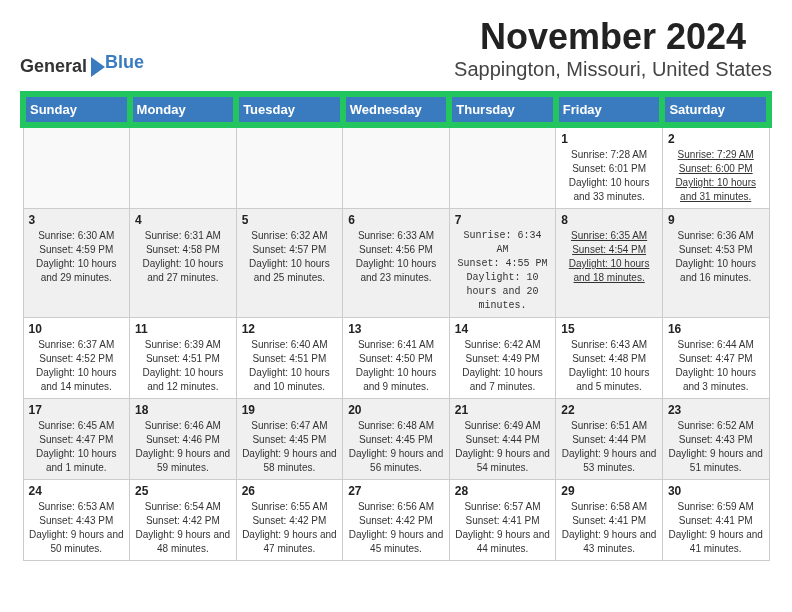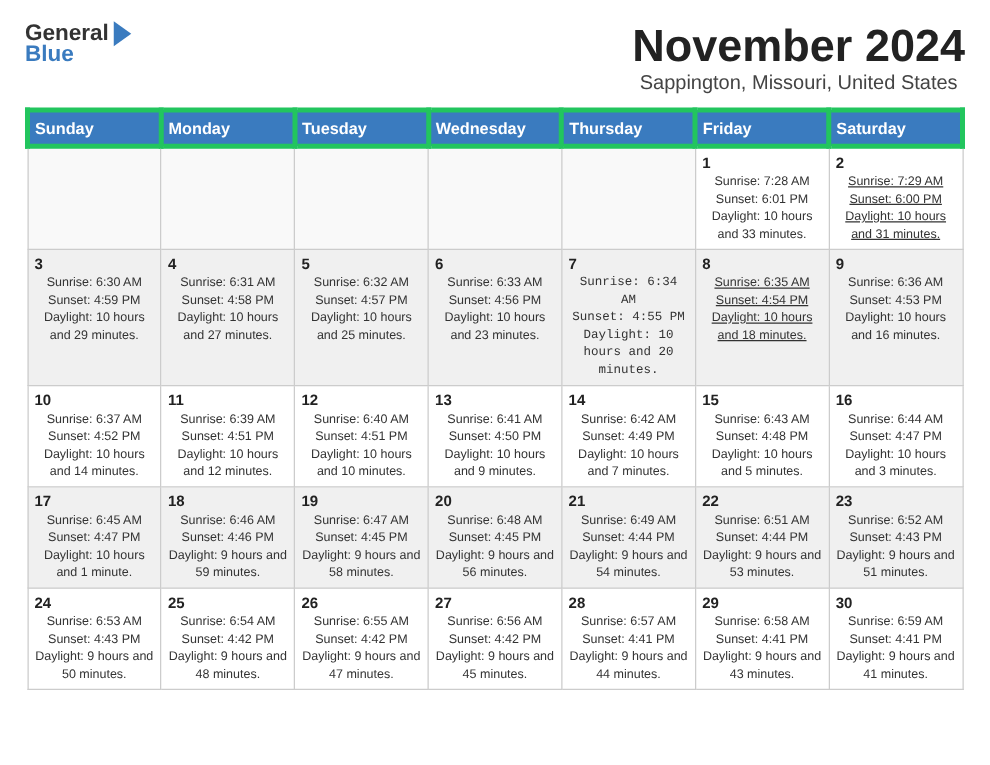--- a/index.html
+++ b/index.html
@@ -11,22 +11,22 @@
       padding: 16px 20px;
     }
     .header {
       display: flex;
       align-items: flex-start;
       justify-content: space-between;
       margin-bottom: 10px;
     }
     .logo {
       display: flex;
-      flex-direction: column;
       align-items: flex-start;
+      margin-top: 40px;
     }
     .logo-top {
       display: flex;
       align-items: center;
     }
     .logo-general {
       font-size: 18px;
       font-weight: bold;
       color: #333;
     }
@@ -46,36 +46,36 @@
     }
     .title-block {
       text-align: center;
     }
     .month-title {
       font-size: 36px;
       font-weight: bold;
       color: #222;
     }
     .location-title {
-      font-size: 16px;
+      font-size: 20px;
       color: #444;
     }
     table {
       width: 100%;
       border-collapse: collapse;
       table-layout: fixed;
     }
     th {
       background: #3a7bbf;
       color: #fff;
       font-size: 13px;
       font-weight: bold;
       padding: 5px 4px;
       text-align: left;
-      border: 4px solid #22c55e;
+      border: 6px solid #22c55e;
     }
     td {
       border: 1px solid #ccc;
       vertical-align: top;
       padding: 4px 5px;
       font-size: 10.5px;
       color: #222;
       height: 80px;
       background: #fff;
     }

